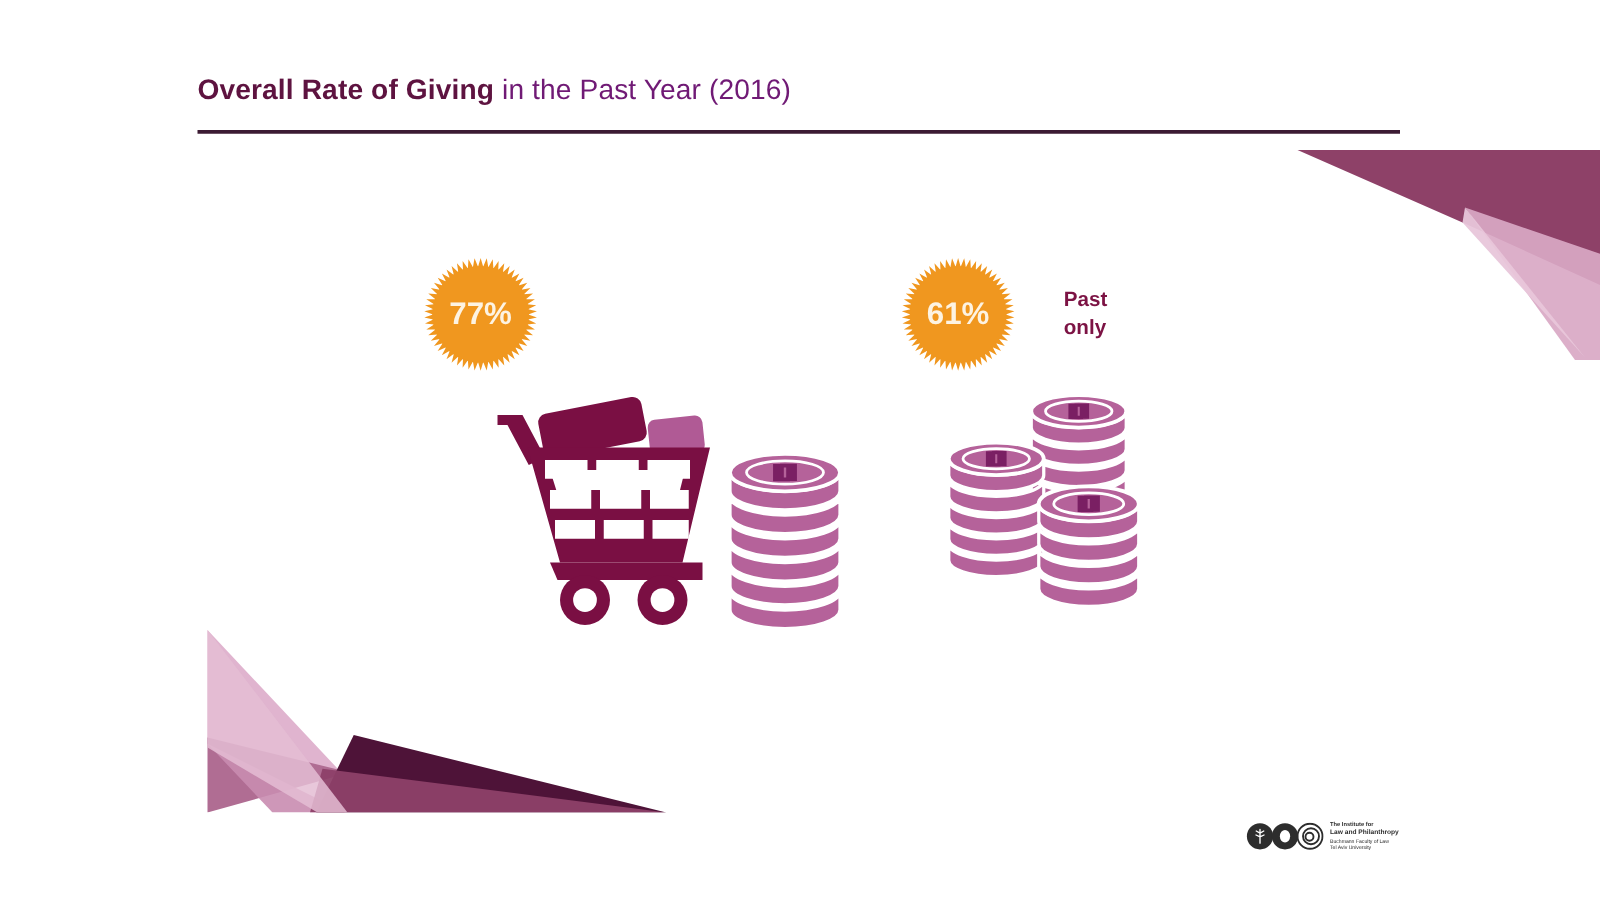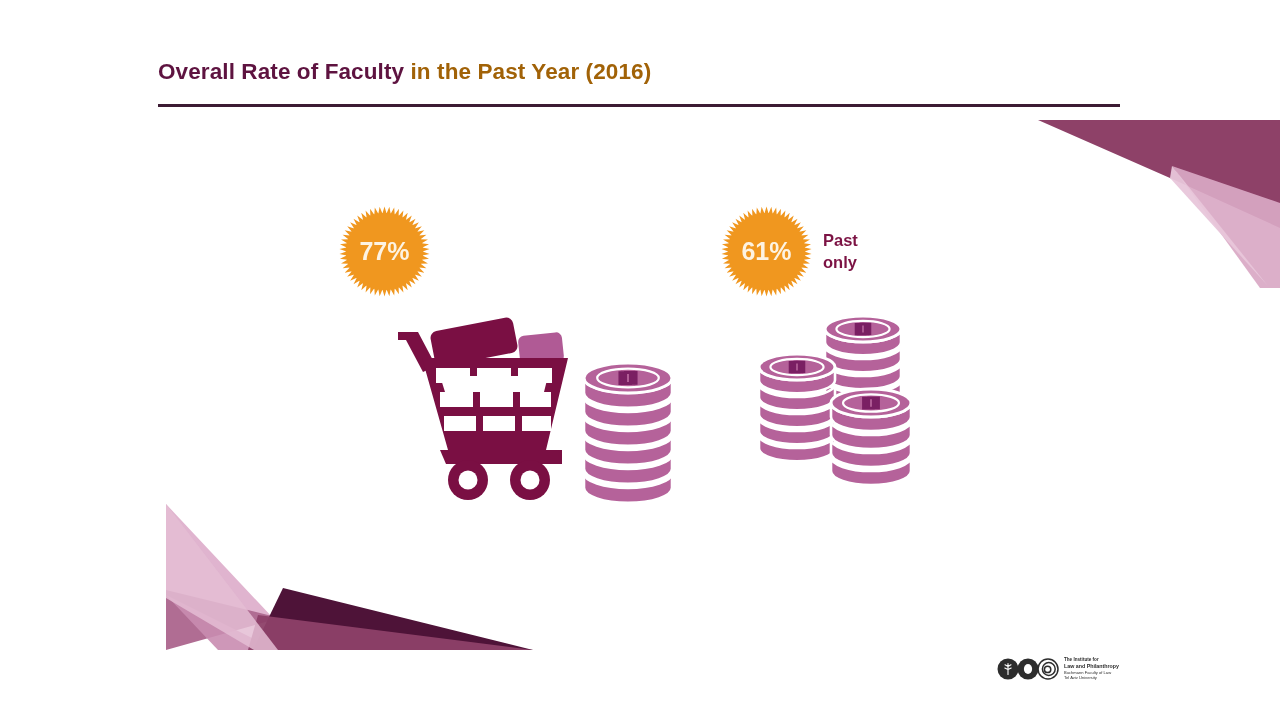--- a/index.html
+++ b/index.html
@@ -16,30 +16,30 @@
   #deco-tr{right:0;top:108px;width:260px;height:180px;}
   #deco-bl{left:158px;bottom:70px;width:400px;height:160px;}
 
   
   .header{position:absolute;left:158px;top:58px;width:962px;}
   .title{
     font-size:22.5px;color:#4a1436;letter-spacing:.1px;
     white-space:nowrap;line-height:1.2;
   }
   .title .strong{font-weight:bold;color:#5e1340;}
-  .title .light{font-weight:bold;color:#a16207;}
+  .title .light{font-weight:normal;color:#701a75;}
   .rule{
     position:absolute;left:158px;top:104px;width:962px;height:3px;
     background:#3c1b33;
   }
 
   
   .stat{position:absolute;display:flex;align-items:center;}
   #stat-cash-inkind{left:338px;top:205px;}
-  #stat-cash-only{left:720px;top:205px;}
+  #stat-cash-only{left:720px;top:205px;gap:28px;}
 
   .badge{position:relative;width:93px;height:93px;flex:0 0 auto;text-align:right;}
   .badge svg{position:absolute;inset:0;width:100%;height:100%;}
   .badge .pct{
     position:absolute;inset:0;display:flex;align-items:center;justify-content:center;
     font-size:25px;font-weight:bold;color:#fdf3e2;letter-spacing:0px;
     z-index:2;
   }
   .stat-label{
     margin-left:10px;
@@ -75,21 +75,21 @@
     <polygon points="8,14 8,105 115,128" fill="#e0b4cf"></polygon>
     <polygon points="8,100 122,128 8,160" fill="#b06d93"></polygon>
     <polygon points="8,105 118,160 60,160" fill="#c98cb0" opacity="0.9"></polygon>
     <polygon points="125,98 375,160 95,160" fill="#4e1338"></polygon>
     <polygon points="100,125 375,160 90,160" fill="#8d4068" opacity="0.95"></polygon>
     <polygon points="8,14 120,160 96,160 8,108" fill="#e4bdd4" opacity="0.85"></polygon>
   </svg>
 
   <div class="header">
     <div class="title">
-      <span class="strong">Overall Rate of Faculty</span><span class="light"> in the Past Year (2016)</span>
+      <span class="strong">Overall Rate of Giving</span><span class="light"> in the Past Year (2016)</span>
     </div>
   </div>
   <div class="rule"></div>
 
   <div class="stat" id="stat-cash-inkind">
     <div class="badge">
       <svg viewBox="0 0 100 100">
         <g id="burst1">
             <polygon points="50.00,1.50 52.22,9.06 55.24,1.78 56.63,9.54 60.43,2.63 60.97,10.49 65.49,4.04 65.18,11.91 70.36,5.98 69.20,13.78 75.00,8.44 73.01,16.06 79.35,11.39 76.54,18.75 83.35,14.79 79.77,21.80 86.96,18.60 82.64,25.19 90.14,22.78 85.13,28.86 92.85,27.28 87.21,32.78 95.06,32.05 88.85,36.91 96.73,37.02 90.04,41.19 97.86,42.15 90.76,45.57 98.43,47.37 91.00,50.00 98.43,52.63 90.76,54.43 97.86,57.85 90.04,58.81 96.73,62.98 88.85,63.09 95.06,67.95 87.21,67.22 92.85,72.72 85.13,71.14 90.14,77.22 82.64,74.81 86.96,81.40 79.77,78.20 83.35,85.21 76.54,81.25 79.35,88.61 73.01,83.94 75.00,91.56 69.20,86.22 70.36,94.02 65.18,88.09 65.49,95.96 60.97,89.51 60.43,97.37 56.63,90.46 55.24,98.22 52.22,90.94 50.00,98.50 47.78,90.94 44.76,98.22 43.37,90.46 39.57,97.37 39.03,89.51 34.51,95.96 34.82,88.09 29.64,94.02 30.80,86.22 25.00,91.56 26.99,83.94 20.65,88.61 23.46,81.25 16.65,85.21 20.23,78.20 13.04,81.40 17.36,74.81 9.86,77.22 14.87,71.14 7.15,72.72 12.79,67.22 4.94,67.95 11.15,63.09 3.27,62.98 9.96,58.81 2.14,57.85 9.24,54.43 1.57,52.63 9.00,50.00 1.57,47.37 9.24,45.57 2.14,42.15 9.96,41.19 3.27,37.02 11.15,36.91 4.94,32.05 12.79,32.78 7.15,27.28 14.87,28.86 9.86,22.78 17.36,25.19 13.04,18.60 20.23,21.80 16.65,14.79 23.46,18.75 20.65,11.39 26.99,16.06 25.00,8.44 30.80,13.78 29.64,5.98 34.82,11.91 34.51,4.04 39.03,10.49 39.57,2.63 43.37,9.54 44.76,1.78 47.78,9.06" fill="#F0971F"></polygon>
           </g>

